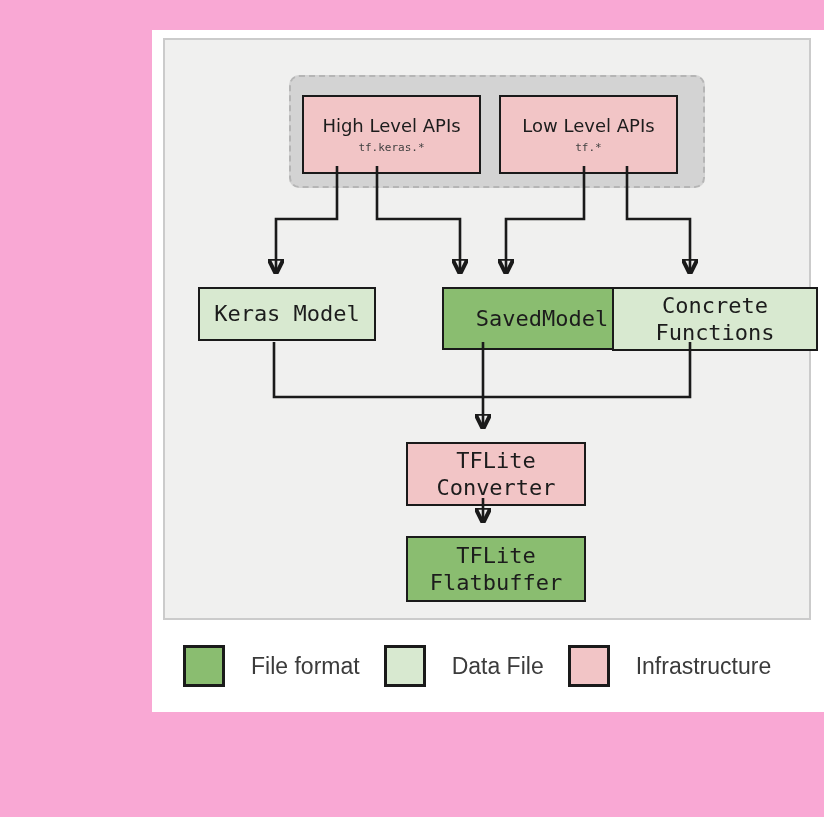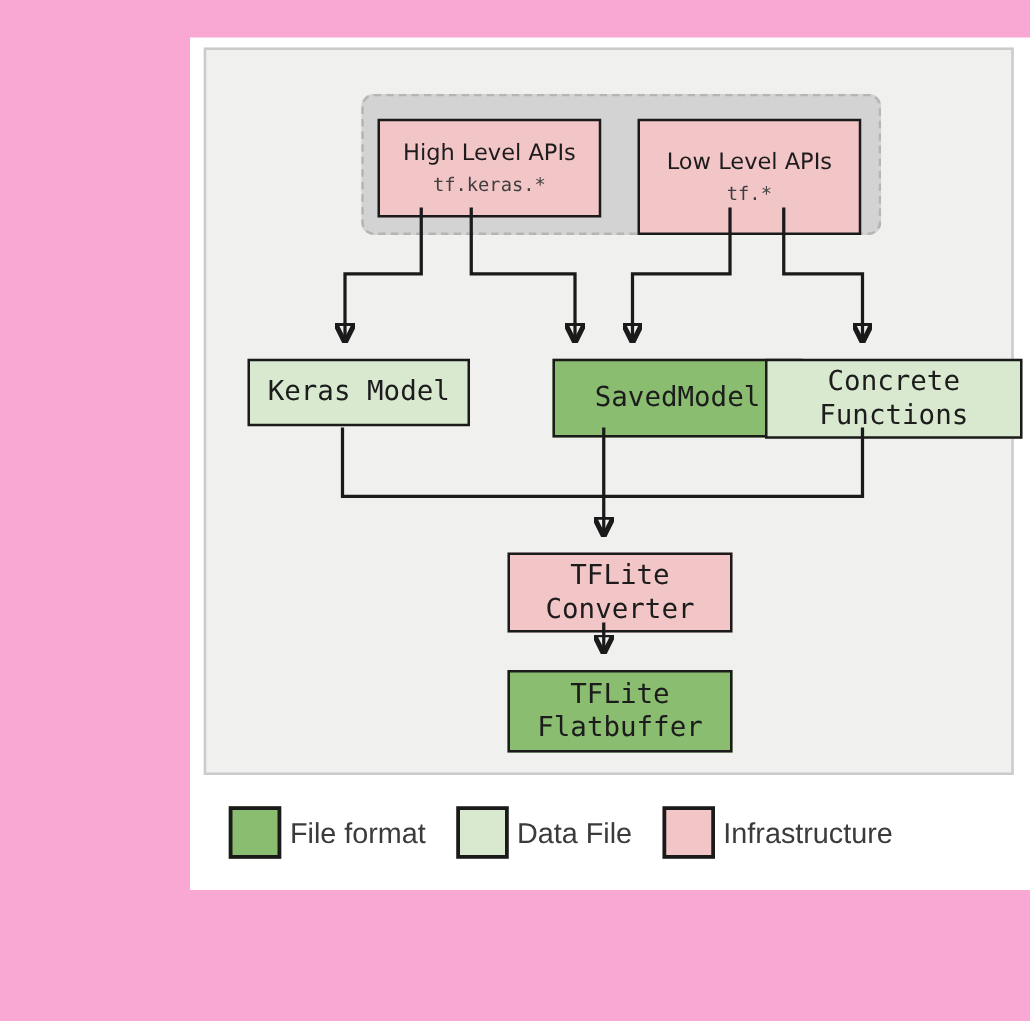--- a/index.html
+++ b/index.html
@@ -51,33 +51,33 @@
   }
   .node-title {
     font-family: "DejaVu Sans", sans-serif;
     font-size: 18px;
     font-weight: 500;
     color: #1c1c1c;
     line-height: 1.25;
   }
   .node-sub {
     font-family: "DejaVu Sans Mono", monospace;
-    font-size: 15px;
+    font-size: 11px;
     color: #3f3f3f;
     margin-top: 4px;
   }
   .mono-label {
     font-family: "DejaVu Sans Mono", monospace;
     font-size: 22px;
     line-height: 1.25;
     white-space: pre-line;
     color: #1c1c1c;
   }
   .node-high { left: 137px; top: 55px; width: 179px; height: 79px; }
-  .node-low  { left: 345px; top: 55px; width: 179px; height: 93px; }
+  .node-low  { left: 334px; top: 55px; width: 179px; height: 79px; }
   .node-keras    { left: 33px;  top: 247px; width: 178px; height: 54px; }
   .node-saved    { left: 241px; top: 247px; width: 200px; height: 63px; margin-left: 36px; }
   .node-concrete { left: 447px; top: 247px; width: 206px; height: 64px; }
   .node-converter  { left: 241px; top: 402px; width: 180px; height: 64px; }
   .node-flatbuffer { left: 241px; top: 496px; width: 180px; height: 66px; }
   .connectors {
     position: absolute;
     left: 0; top: 0;
     width: 672px;
     height: 682px;
@@ -93,21 +93,21 @@
     left: 31px;
     top: 612px;
     height: 48px;
     display: flex;
     align-items: center;
     gap: 24px;
   }
   .legend-item {
     display: flex;
     align-items: center;
-    gap: 7px;
+    gap: 26px;
   }
   .swatch {
     display: inline-block;
     width: 42px;
     height: 42px;
     border: 3px solid #1a1a1a;
   }
   .legend-label {
     font-family: "Liberation Sans", sans-serif;
     font-size: 23px;

